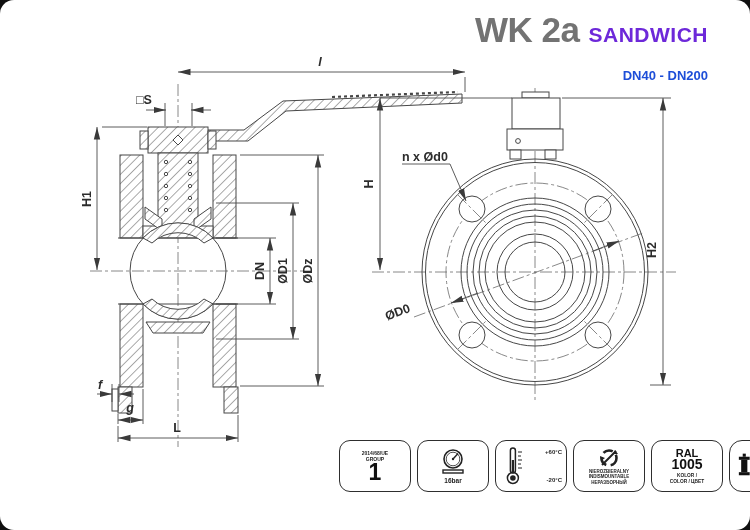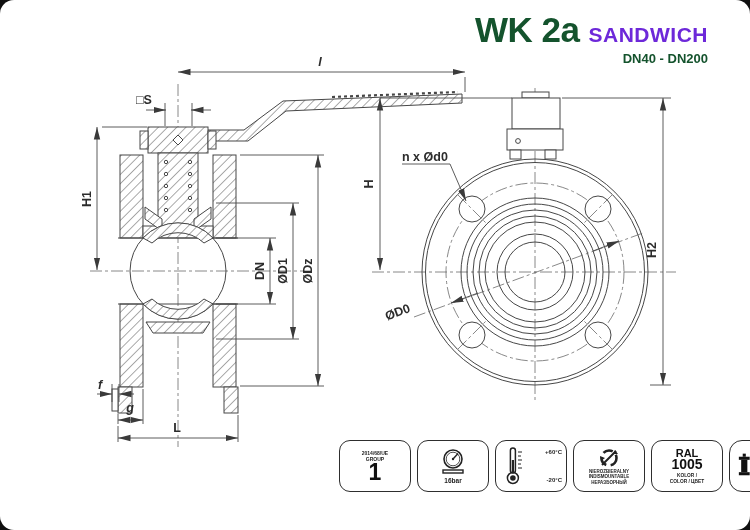--- a/index.html
+++ b/index.html
@@ -1,23 +1,23 @@
 <!DOCTYPE html>
 <html><head>
 <meta charset="utf-8">
 <style>
   html,body{margin:0;padding:0;background:#101010;}
   .page{position:relative;width:750px;height:530px;background:#ffffff;border-radius:14px;overflow:hidden;
         font-family:"Liberation Sans", sans-serif;color:#262626;}
   
   .header{position:absolute;top:10px;right:42px;text-align:right;}
   .title-line{display:flex;align-items:baseline;gap:9px;justify-content:flex-end;}
-  .model{font-size:35px;font-weight:800;letter-spacing:-0.5px;color:#14532d;}
+  .model{font-size:35px;font-weight:800;letter-spacing:-0.5px;color:#737373;}
   .series{font-size:21px;font-weight:800;letter-spacing:0.5px;color:#6d28d9;}
-  .dnrange{font-size:13px;font-weight:700;color:#14532d;margin-top:1px;}
+  .dnrange{font-size:13px;font-weight:700;color:#1d4ed8;margin-top:18px;}
   
   svg.drawing{position:absolute;left:0;top:0;}
   .ln{stroke:#474747;stroke-width:1;fill:none;}
   .lnw{stroke:#474747;stroke-width:1;fill:#ffffff;}
   .hatch{stroke:#474747;stroke-width:1;fill:url(#hp);}
   .cl{stroke:#6a6a6a;stroke-width:0.8;fill:none;stroke-dasharray:12 3 3 3;}
   .dim{stroke:#4a4a4a;stroke-width:0.9;fill:none;}
   .txt{font-family:"Liberation Sans",sans-serif;font-size:12.5px;font-weight:600;fill:#2c2c2c;}
   
   .badges{position:absolute;left:339px;top:440px;display:flex;gap:6px;height:52px;align-items:stretch;}

